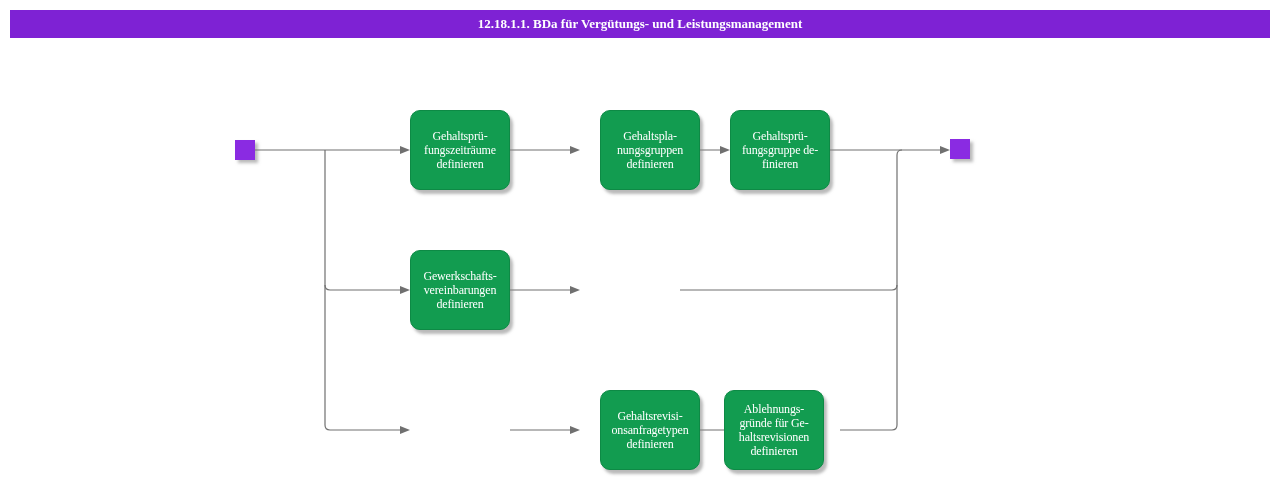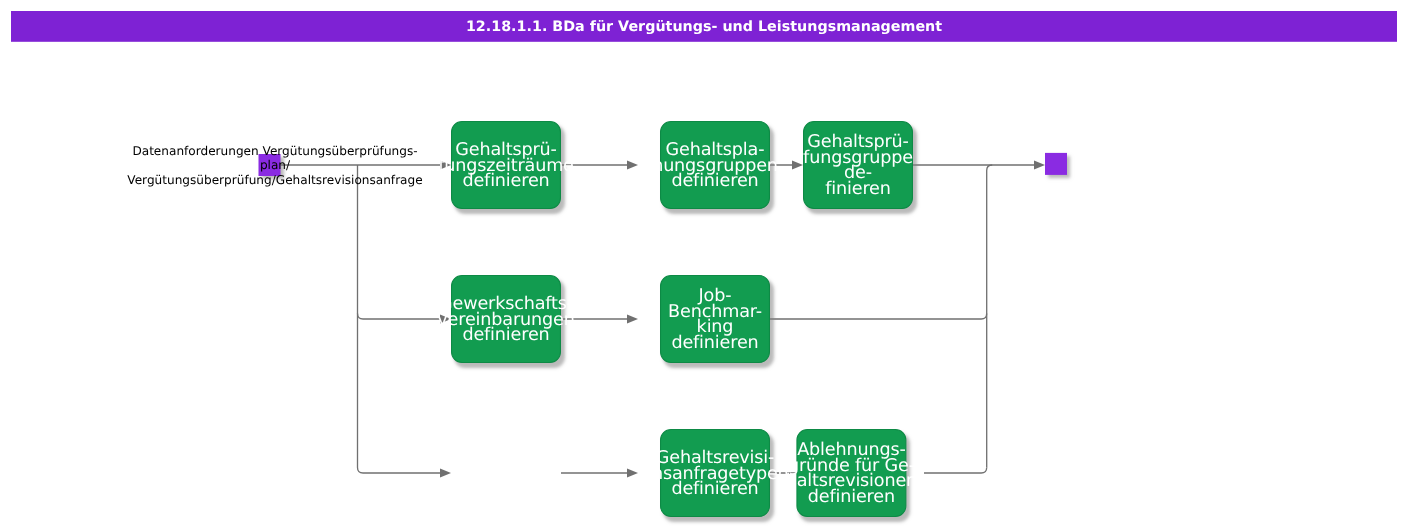--- a/index.html
+++ b/index.html
@@ -3,21 +3,21 @@
 <meta charset="utf-8">
 <style>
   html, body { margin: 0; padding: 0; }
   body {
     width: 1280px; height: 480px;
     background: var(--page-bg, #fff);
     font-family: "DejaVu Sans", "Liberation Sans", sans-serif;
     position: relative;
     overflow: hidden;
   }
-  .canvas { position: absolute; left: 0; top: 0; width: 1280px; height: 366px; }
+  .canvas { position: absolute; left: 0; top: 0; width: 1280px; height: 366px; font-family: Liberation Serif, serif; }
 
   .titlebar {
     position: absolute; left: 10px; top: 10px;
     width: 1260px; height: 28px;
     background: var(--header-bg, #7E22D4);
     display: flex; align-items: center; justify-content: center;
   }
   .titlebar .title-text {
     color: var(--header-text, #fff);
     font-size: 13px; font-weight: bold;
@@ -52,21 +52,21 @@
   }
 
   .activity {
     position: absolute; width: 100px; height: 80px;
     background: var(--activity-green, #129C50);
     border: 1px solid var(--activity-border, #0D8A45);
     box-sizing: border-box;
     border-radius: 10px;
     box-shadow: 3px 4px 3px rgba(130,130,130,0.55);
     color: var(--activity-text, #fff);
-    font-size: 16px; line-height: 14px; letter-spacing: -0.15px;
+    font-size: 12px; line-height: 14px; letter-spacing: -0.15px;
     display: flex; align-items: center; justify-content: center;
     text-align: center;
     white-space: pre-line;
     z-index: 2;
   }
   
   .r1 { top: 110px; } .r2 { top: 250px; } .r3 { top: 390px; }
   .c1 { left: 410px; } .c2 { left: 600px; }
   .c3a { left: 730px; } .c3b { left: 724px; }
 </style>
@@ -103,39 +103,34 @@
 
     <path d="M510 430 H570"></path>
     <polygon points="580,430 570,426 570,434"></polygon>
     <path d="M680 430 H730"></path>
     <polygon points="740,430 730,426 730,434"></polygon>
     <path d="M840 430 H892 Q897 430 897 425"></path>
 
     <path d="M897 425 V155 Q897 150 902 150"></path>
   </svg>
 
-  <div class="start-label">Datenanforderungen Vergütungsüberprüfungs-
-plan/
-Vergütungsüberprüfung/Gehaltsrevisionsanfrage</div>
 
   <div class="activity r1 c1">Gehaltsprü-
 fungszeiträume
 definieren</div>
   <div class="activity r1 c2">Gehaltspla-
 nungsgruppen
 definieren</div>
   <div class="activity r1 c3a">Gehaltsprü-
 fungsgruppe de-
 finieren</div>
 
   <div class="activity r2 c1">Gewerkschafts-
 vereinbarungen
 definieren</div>
-  <div class="activity r2 c2">Job-Benchmar-
-king definieren</div>
 
   <div class="activity r3 c2">Gehaltsrevisi-
 onsanfragetypen
 definieren</div>
   <div class="activity r3 c3b">Ablehnungs-
 gründe für Ge-
 haltsrevisionen
 definieren</div>
 
   <div class="node-square end" style="left:950px; top:139px;"></div>

